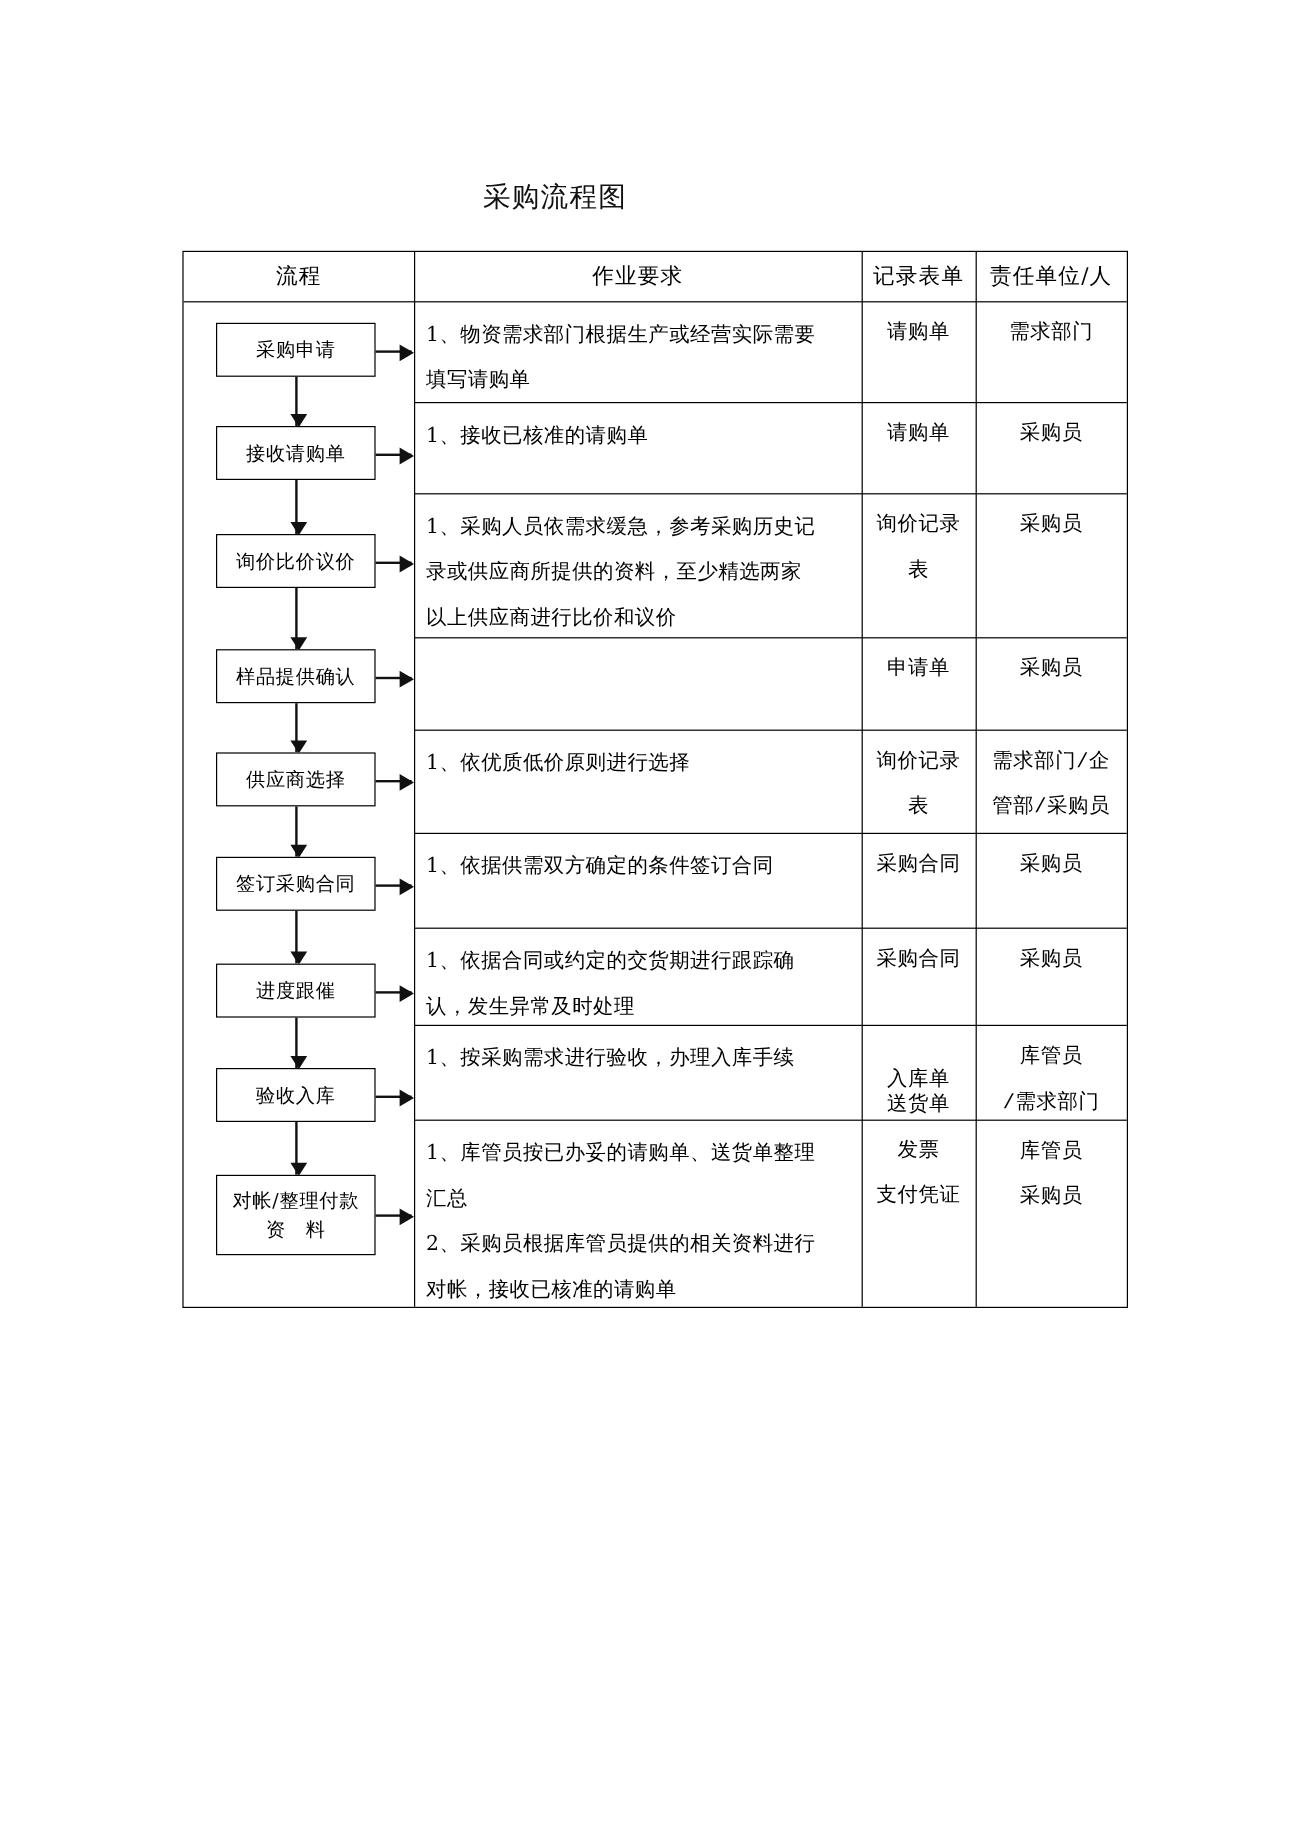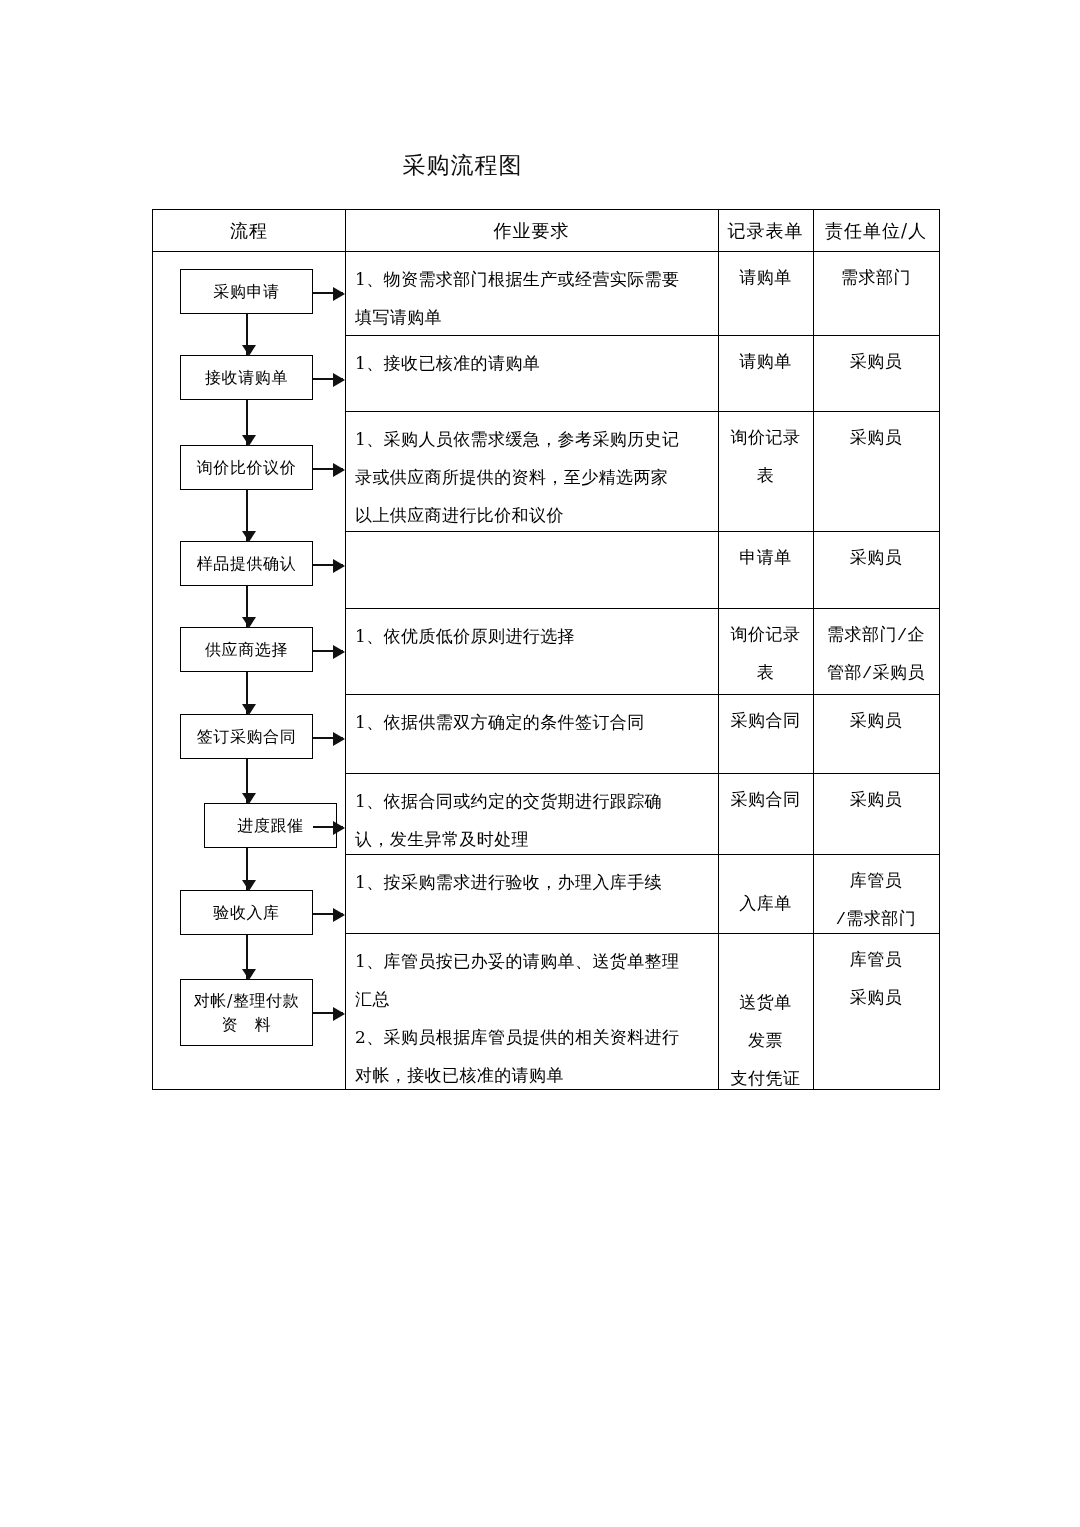--- a/index.html
+++ b/index.html
@@ -219,21 +219,21 @@
   </div>
   <div class="v-conn" style="top:462px; height:42px;"></div>
   <div class="h-conn" style="top:440px; left:160px; width:30px;"></div>
 
   <div class="flow-box" style="top:504px; height:45px;">
     <span class="ln">签订采购合同</span>
   </div>
   <div class="v-conn" style="top:549px; height:44px;"></div>
   <div class="h-conn" style="top:527px; left:160px; width:30px;"></div>
 
-  <div class="flow-box" style="top:593px; height:45px;margin-left:24px;">
+  <div class="flow-box" style="top:593px; height:45px;">
     <span class="ln">进度跟催</span>
   </div>
   <div class="v-conn" style="top:638px; height:42px;"></div>
   <div class="h-conn" style="top:616px; left:160px; width:30px;"></div>
 
   <div class="flow-box" style="top:680px; height:45px;">
     <span class="ln">验收入库</span>
   </div>
   <div class="v-conn" style="top:725px; height:44px;"></div>
   <div class="h-conn" style="top:703px; left:160px; width:30px;"></div>
@@ -292,24 +292,24 @@
   <div class="mini-cell rec-cell" style="top:398px;">
     <span class="ln">询价记录</span>
     <span class="ln">表</span>
   </div>
   <div class="mini-cell rec-cell" style="top:484px;">
     <span class="ln">采购合同</span>
   </div>
   <div class="mini-cell rec-cell" style="top:563px;">
     <span class="ln">采购合同</span>
   </div>
-  <div class="mini-cell rec-cell" style="top:644px; padding-top:12px;margin-top:20px;">
+  <div class="mini-cell rec-cell" style="top:644px; padding-top:28px;">
     <span class="ln">入库单</span>
   </div>
-  <div class="mini-cell rec-cell" style="top:766px;">
+  <div class="mini-cell rec-cell" style="top:684px;">
     <span class="ln">送货单</span>
     <span class="ln">发票</span>
     <span class="ln">支付凭证</span>
   </div>
 
   <div class="mini-cell own-cell" style="top:41px;">
     <span class="ln">需求部门</span>
   </div>
   <div class="mini-cell own-cell" style="top:125px;">
     <span class="ln">采购员</span>

